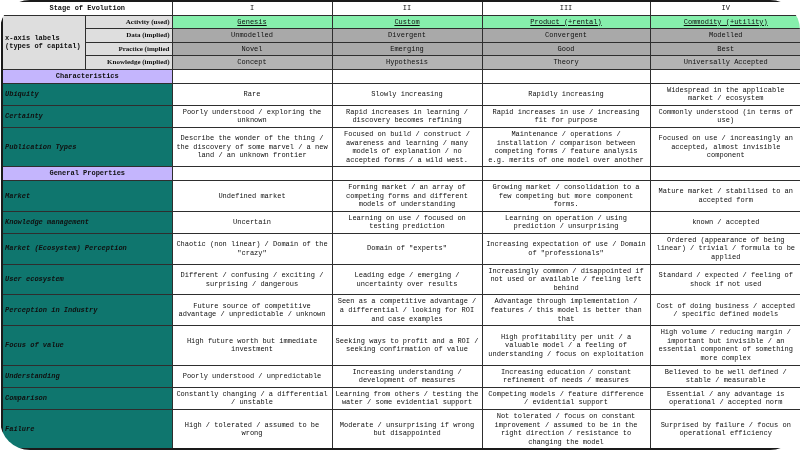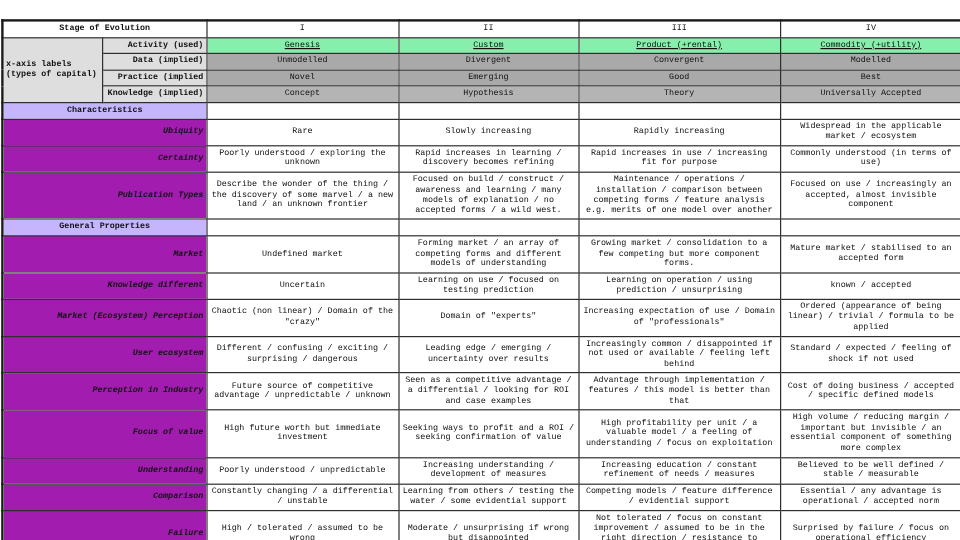--- a/index.html
+++ b/index.html
@@ -1,42 +1,43 @@
 <!DOCTYPE html>
 <html><head>
 <meta charset="utf-8">
 <style>
   html,body { margin:0; padding:0; background:#ffffff; }
   .page {
     width:800px; height:450px; box-sizing:border-box;
-    padding:16px 1px; overflow:hidden;
+    padding:0 1px; overflow:hidden;
     font-family:"Liberation Mono","DejaVu Sans Mono",monospace;
+    border-radius:30px;
   }
   table.evo {
     border-collapse:collapse; width:798px; table-layout:fixed;
     border:2px solid #1a1a1a;
   }
   .evo td, .evo th {
     border:1px solid #2e2e2e;
     font-size:7px; line-height:8.6px;
     padding:2px 2px; color:#101010;
     vertical-align:middle; overflow:hidden;
     word-wrap:break-word;
   }
   .evo th.title-cell { font-weight:bold; text-align:center; background:#ffffff; }
   .evo th.stage-cell { font-weight:normal; text-align:center; background:#ffffff; }
   .group-cell {
     background:#dedede; font-weight:bold; text-align:left; padding-right:3px;
   }
   .item-label-cell {
-    background:#dedede; font-weight:bold; text-align:right; padding-right:3px; white-space:nowrap;
+    background:#dedede; font-weight:bold; text-align:right; padding-right:3px; white-space:nowrap;font-family:Liberation Serif, serif;
   }
   .row-label-cell {
-    background:#a21caf; font-weight:bold; font-style:italic;
-    text-align:right; padding-right:4px;
+    background:#0f766e; font-weight:bold; font-style:italic;
+    padding-right:4px;
   }
   .section-cell {
     background:#c4b5fd; font-weight:bold; text-align:center;
   }
   .data-cell { background:#ffffff; text-align:center; }
   .shade-light { background:#86efac;text-decoration:underline; }
   .shade-dark  { background:#a9a9a9;margin-left:16px; }
   .shade-mid   { background:#b4b4b4; }
 </style>
 </head>
@@ -129,21 +130,21 @@
           <td class="data-cell"></td>
         </tr>
         <tr>
           <td class="row-label-cell" colspan="2">Market</td>
           <td class="data-cell">Undefined market</td>
           <td class="data-cell">Forming market / an array of competing forms and different models of understanding</td>
           <td class="data-cell">Growing market / consolidation to a few competing but more component forms.</td>
           <td class="data-cell">Mature market / stabilised to an accepted form</td>
         </tr>
         <tr>
-          <td class="row-label-cell" colspan="2">Knowledge different</td>
+          <td class="row-label-cell" colspan="2">Knowledge management</td>
           <td class="data-cell">Uncertain</td>
           <td class="data-cell">Learning on use / focused on testing prediction</td>
           <td class="data-cell">Learning on operation / using prediction / unsurprising</td>
           <td class="data-cell">known / accepted</td>
         </tr>
         <tr>
           <td class="row-label-cell" colspan="2">Market (Ecosystem) Perception</td>
           <td class="data-cell">Chaotic (non linear) / Domain of the "crazy"</td>
           <td class="data-cell">Domain of "experts"</td>
           <td class="data-cell">Increasing expectation of use / Domain of "professionals"</td>

